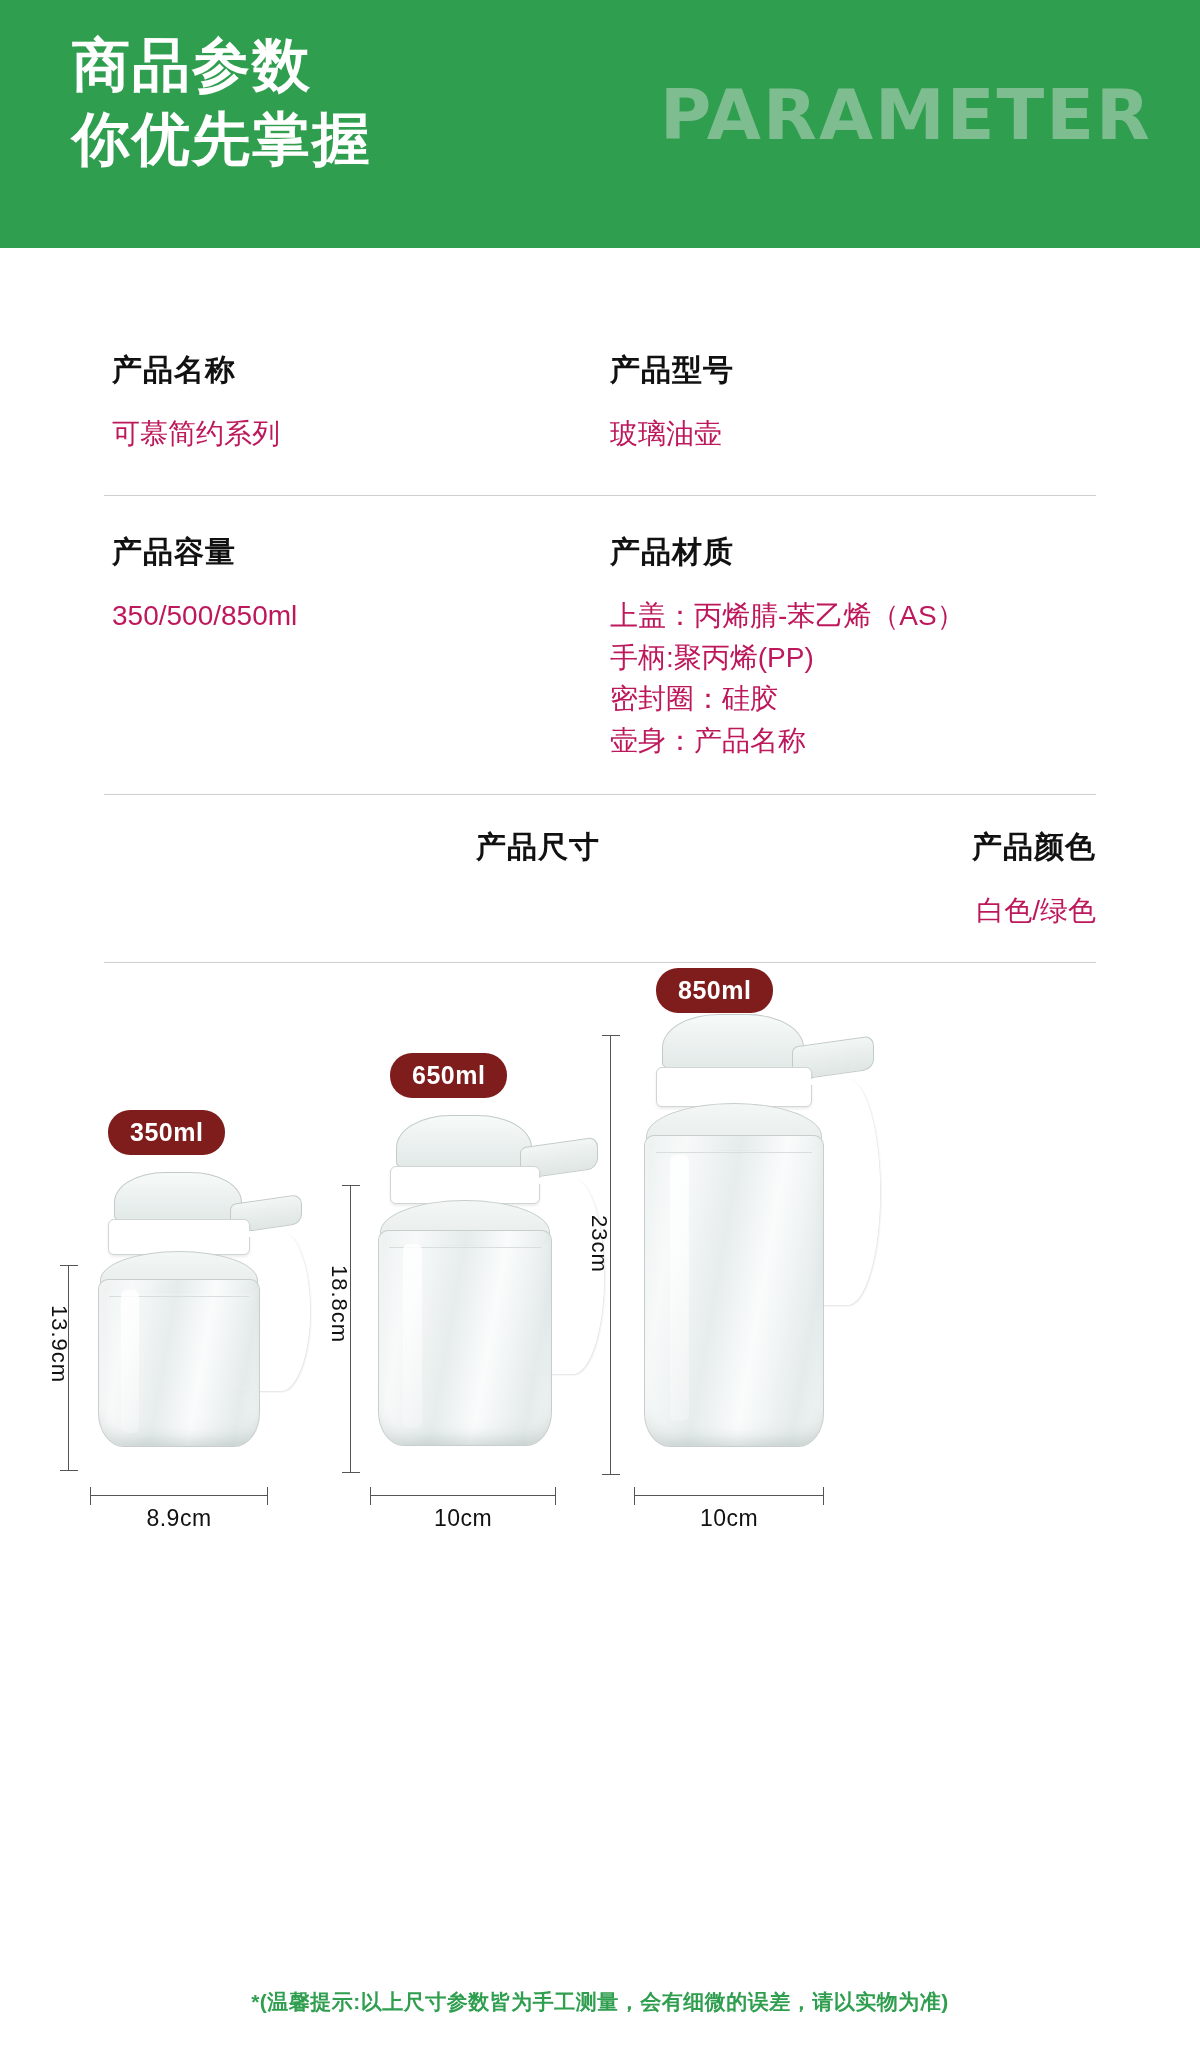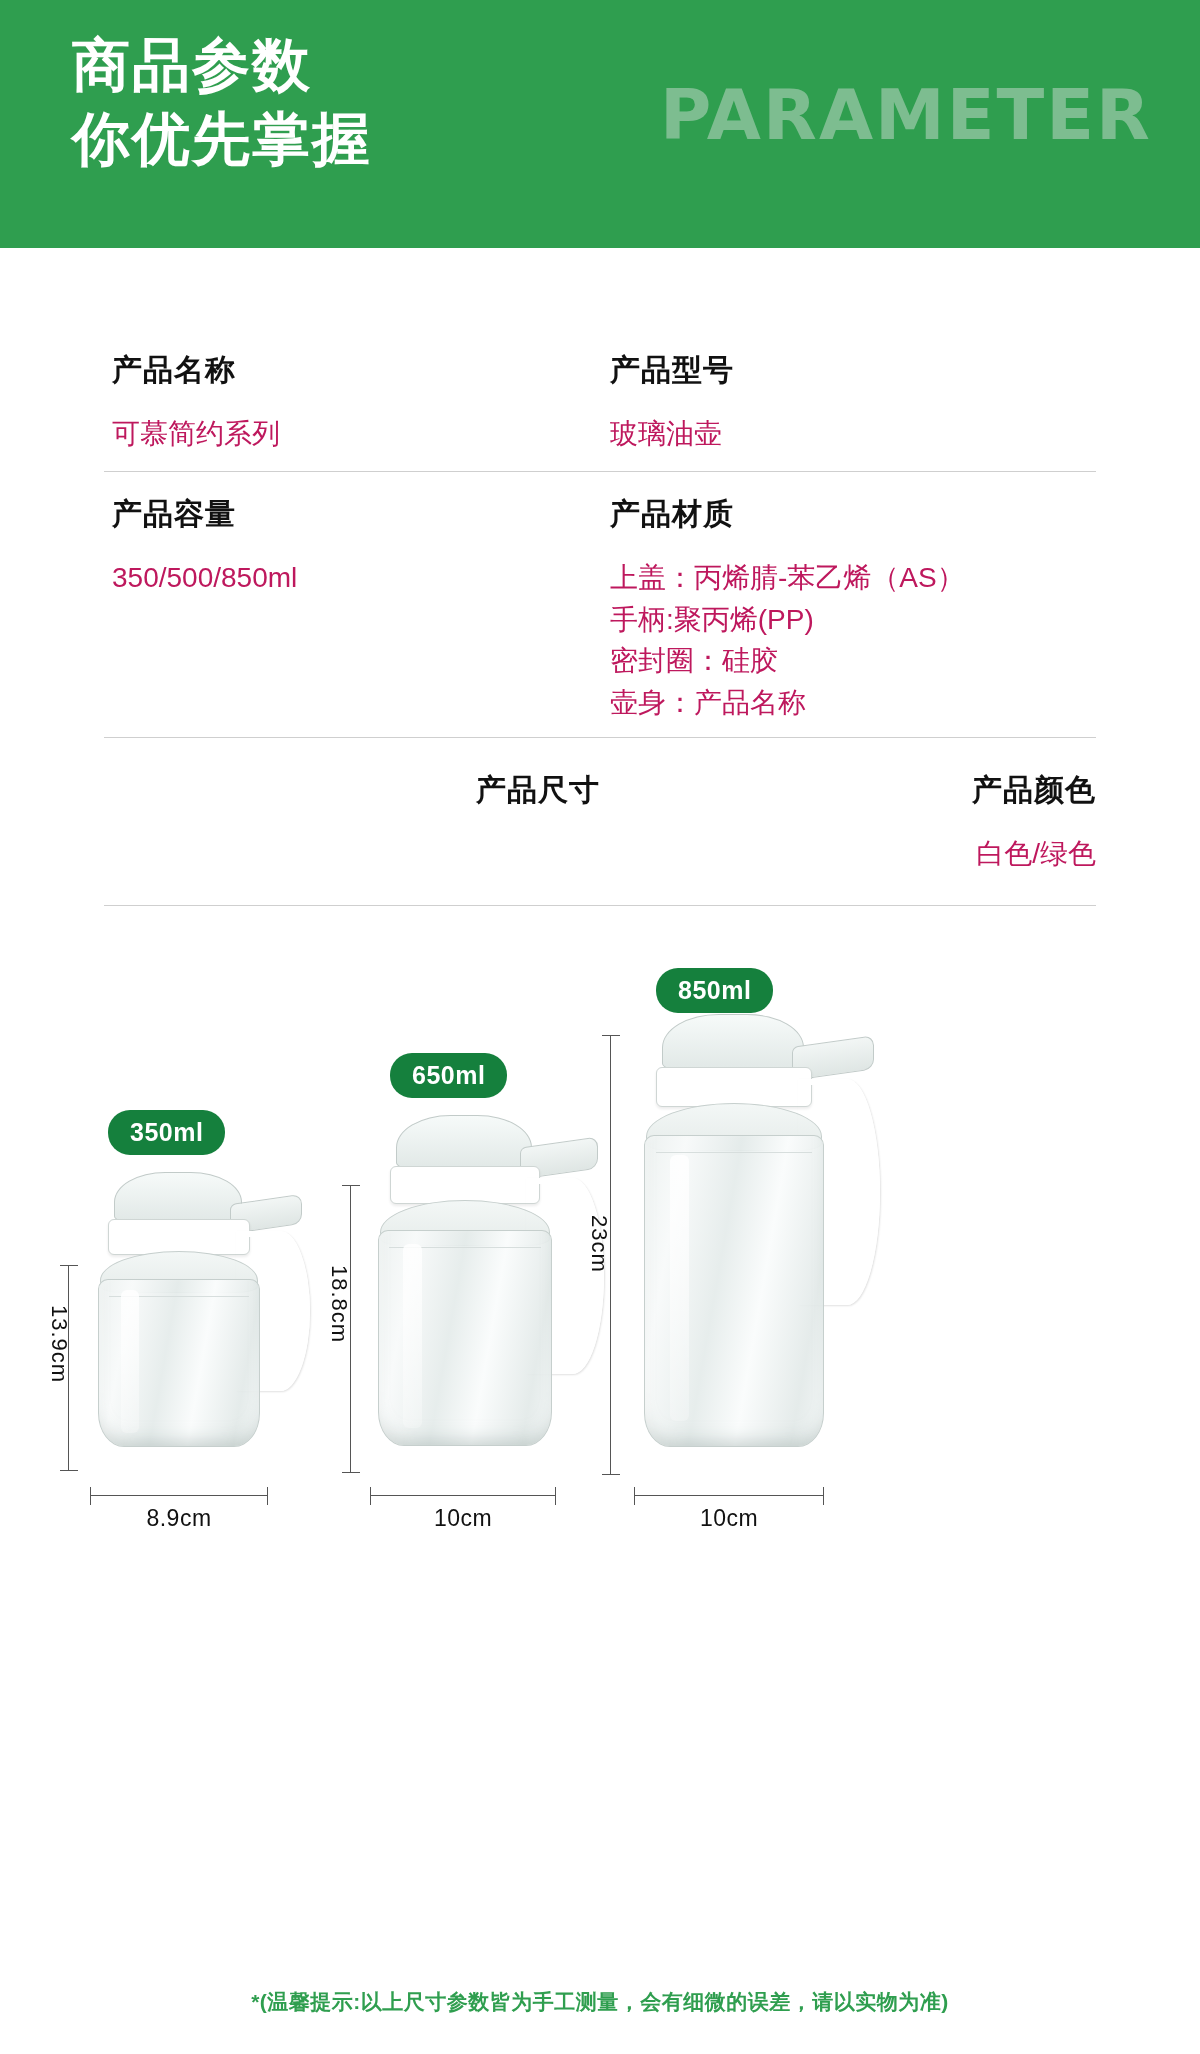--- a/index.html
+++ b/index.html
@@ -67,37 +67,37 @@
     letter-spacing: 1px;
   }
   .spec-value {
     font-size: 28px;
     color: #be185d;
     line-height: 1.48;
     white-space: pre-line;
   }
   .spec-value.mono { font-family: "Liberation Sans", sans-serif; }
 
-  .row-1 { padding-bottom: 17px; margin-bottom: 22px; }
-  .row-2 { padding-bottom: 14px; margin-bottom: 32px; }
+  .row-1 { padding-bottom: 41px; margin-bottom: 36px; }
+  .row-2 { padding-bottom: 33px; margin-bottom: 32px; }
   .row-3 { padding-bottom: 30px; margin-bottom: 0; }
 
   
   .figure {
     position: absolute;
     left: 0;
     top: 1195px;
     width: 1200px;
     height: 790px;
   }
   .bottle-group { position: absolute; }
 
   .badge {
     position: absolute;
-    background: #15803d;
+    background: #7f1d1d;
     color: #fff;
     font-size: 25px;
     font-weight: bold;
     border-radius: 22px;
     padding: 8px 22px;
     white-space: nowrap;
     letter-spacing: 0.5px;
   }
 
   

